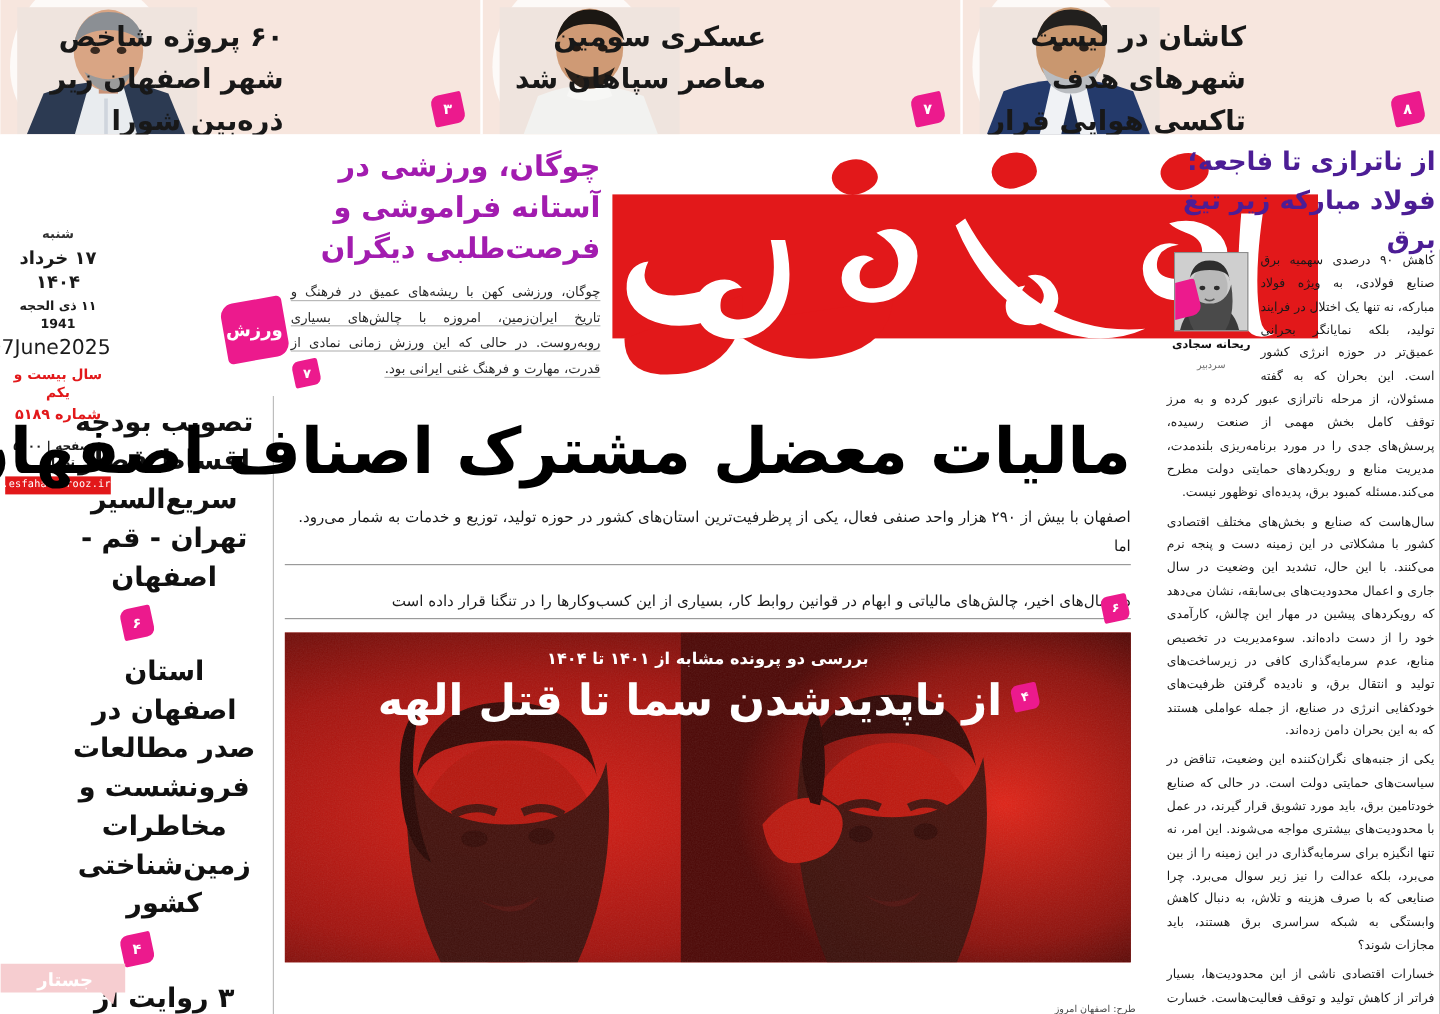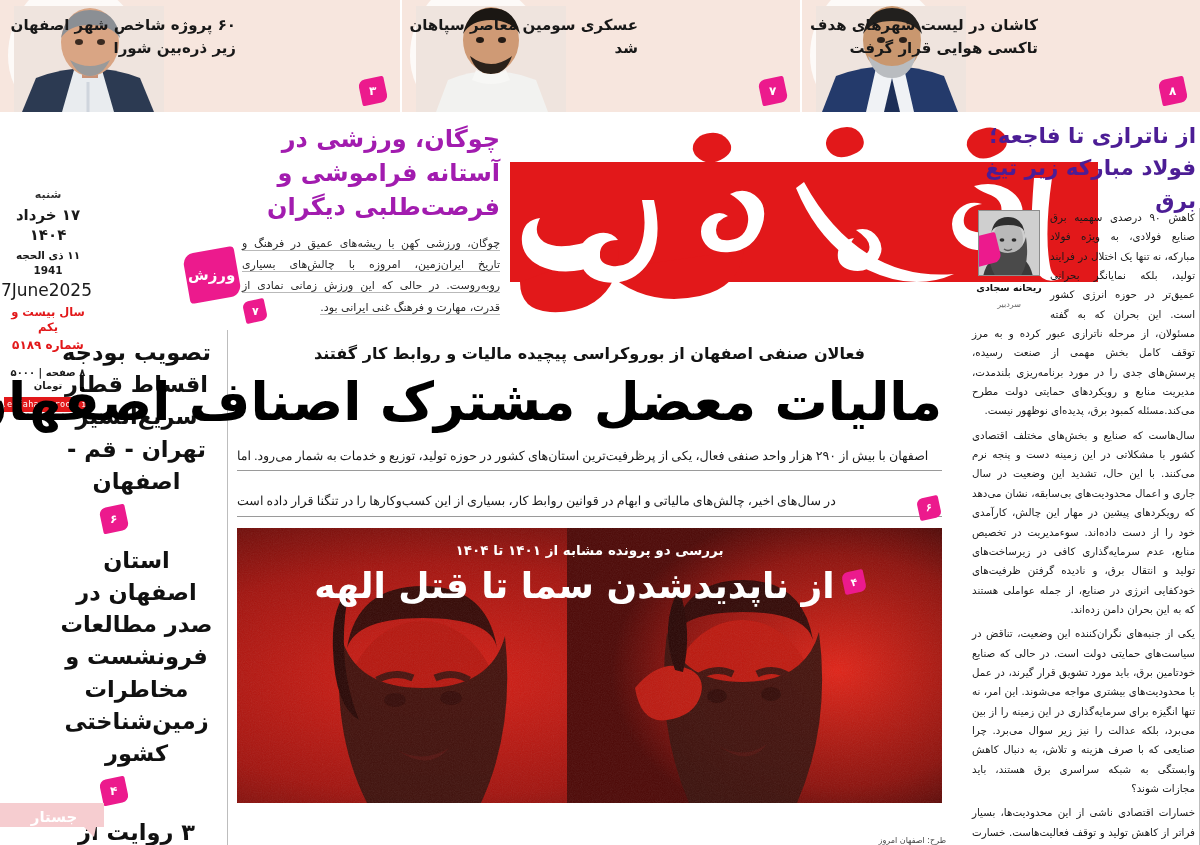--- a/index.html
+++ b/index.html
@@ -21,21 +21,21 @@
     position: relative; flex: 1 1 33.33%; height: 112px;
     background: #f7e6de; overflow: hidden;
     display: flex; flex-direction: row-reverse; align-items: flex-start;
   }
   .teaser + .teaser { border-left: 2px solid #ffffff; }
   .teaser-text-wrap {
     position: relative; z-index: 3; padding: 14px 14px 0 6px;
     width: 250px; text-align: right;
   }
   .teaser-title {
-    font-size: 15px; font-weight: 700; line-height: 1.52;
+    font-size: 23px; font-weight: 700; line-height: 1.52;
     color: #181818; letter-spacing: -0.2px;
   }
   .teaser-badge {
     position: absolute; bottom: 8px; right: 14px; z-index: 4;
     width: 26px; height: 26px; background: #ec1a8d;
     border-radius: 7px 2px 7px 2px; transform: rotate(-12deg);
     display: flex; align-items: center; justify-content: center;
     color: #fff; font-size: 12px; font-weight: 700;
   }
   .teaser-badge span { transform: rotate(12deg); }
@@ -167,21 +167,21 @@
   .kicker {
     text-align: center; font-size: 16px; font-weight: 600; color: #141414;
     letter-spacing: -0.2px; margin-top: 6px;
   }
   .main-head {
     text-align: center; font-size: 53px; font-weight: 700; color: #000;
     line-height: 1.18; margin-top: 8px; letter-spacing: -1px; white-space: nowrap;
   }
   .main-lead {
     margin-top: 10px; font-size: 12.6px; line-height: 1.95; color: #1a1a1a;
-    text-align: left; position: relative; font-family: Liberation Serif, serif;
+    text-align: right; position: relative;
   }
   .main-lead .l1, .main-lead .l2 {
     display: block; border-bottom: 1px solid #9a9a9a; padding-bottom: 2px;
   }
   .main-lead .l2 { margin-top: 18px; }
   .lead-badge {
     position: absolute; right: 2px; bottom: -2px; width: 22px; height: 22px;
     background: #ec1a8d; border-radius: 6px 2px 6px 2px; transform: rotate(-12deg);
     display: flex; align-items: center; justify-content: center;
     color: #fff; font-size: 10.5px; font-weight: 700;
@@ -412,21 +412,20 @@
 
     <div class="jostar">
       <svg viewBox="0 0 112 34" width="112" height="34">
         <path d="M0 0 h104 v24 h-8 l-2 10 l-10 -10 H0 z" fill="#f6cdd0"></path>
         <text x="54" y="19" text-anchor="middle" font-family="DejaVu Sans, sans-serif" font-size="15" font-weight="bold" fill="#ffffff">جستار</text>
       </svg>
     </div>
   </div>
 
   <div class="center">
-    <div class="kicker">فعالان صنفی اصفهان از بوروکراسی پیچیده مالیات و روابط کار گفتند</div>
     <div class="main-head">مالیات معضل مشترک اصناف اصفهان</div>
     <div class="main-lead">
       <span class="l1">اصفهان با بیش از ۲۹۰ هزار واحد صنفی فعال، یکی از پرظرفیت‌ترین استان‌های کشور در حوزه تولید، توزیع و خدمات به شمار می‌رود. اما</span>
       <span class="l2">در سال‌های اخیر، چالش‌های مالیاتی و ابهام در قوانین روابط کار، بسیاری از این کسب‌وکارها را در تنگنا قرار داده است</span>
       <span class="lead-badge">
         <span>۶</span>
       </span>
     </div>
 
     <div class="photo-box">

